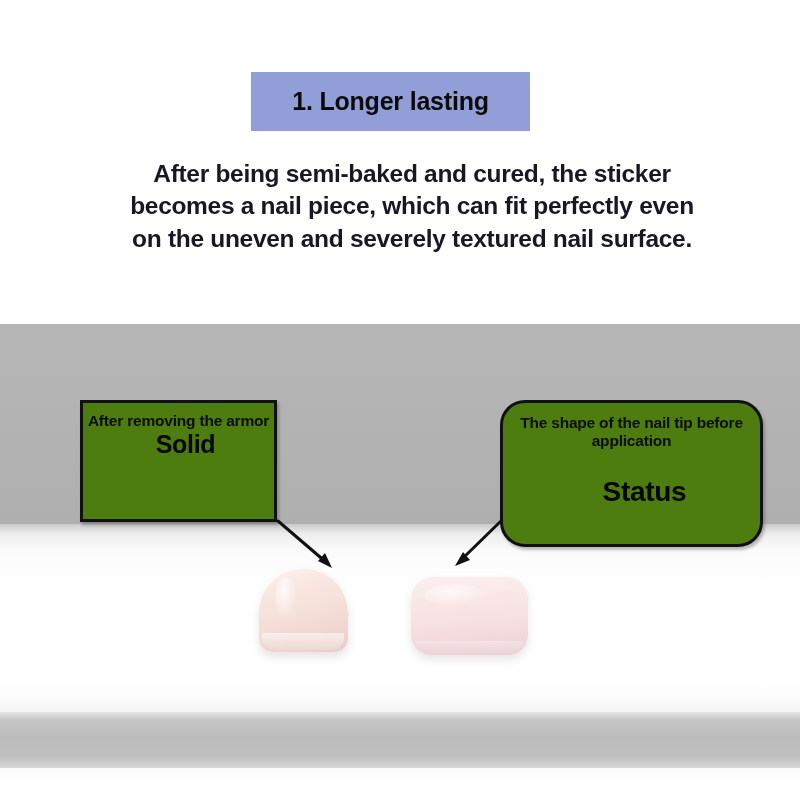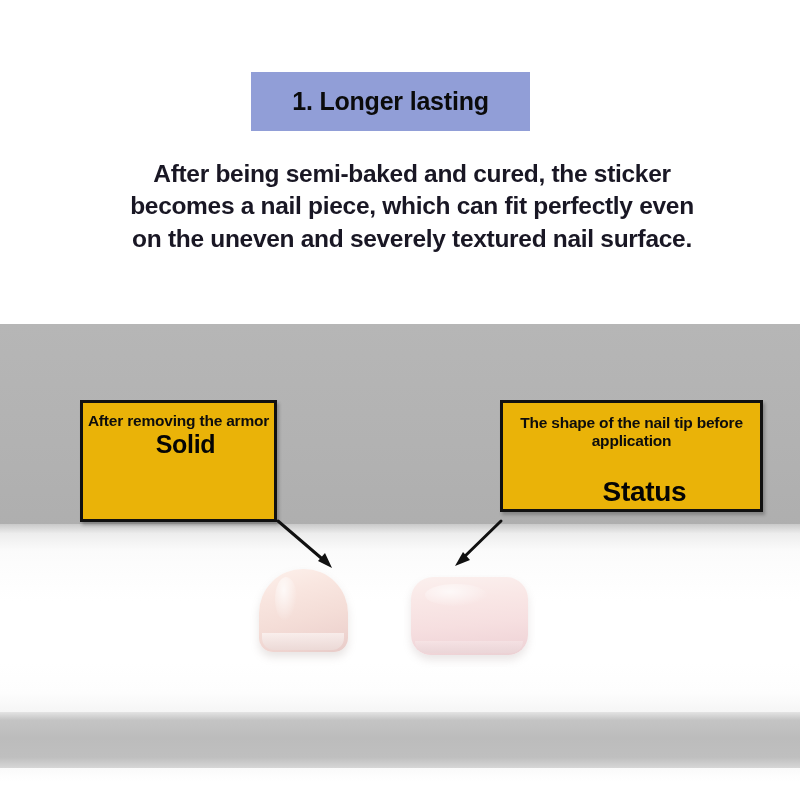--- a/index.html
+++ b/index.html
@@ -200,21 +200,21 @@
     right: 5px;
     bottom: 2px;
     height: 12px;
     border-radius: 0 0 18px 18px;
     background: linear-gradient(180deg, rgba(255,255,255,0.25), rgba(235,214,216,0.9));
   }
 
   
   .callout {
     position: absolute;
-    background: #eab308;
+    background: #4d7c0f;
     border: 3px solid #111111;
     box-sizing: border-box;
     box-shadow: 2px 3px 3px rgba(40,40,40,0.30);
     display: flex;
     flex-direction: column;
     align-items: center;
   }
   .callout-heading {
     font-size: 15.5px;
     font-weight: bold;
@@ -243,22 +243,23 @@
   .callout-left .callout-value {
     font-size: 25px;
     margin-top: 0;
     padding-left: 14px;
   }
 
   .callout-right {
     left: 500px;
     top: 400px;
     width: 263px;
-    height: 112px;
+    height: 147px;
     padding-top: 11px;
+    border-radius: 25px;
   }
   .callout-right .callout-heading {
     width: 245px;
   }
   .callout-right .callout-value {
     font-size: 28px;
     margin-top: 25px;
     padding-left: 26px;
   }
 

